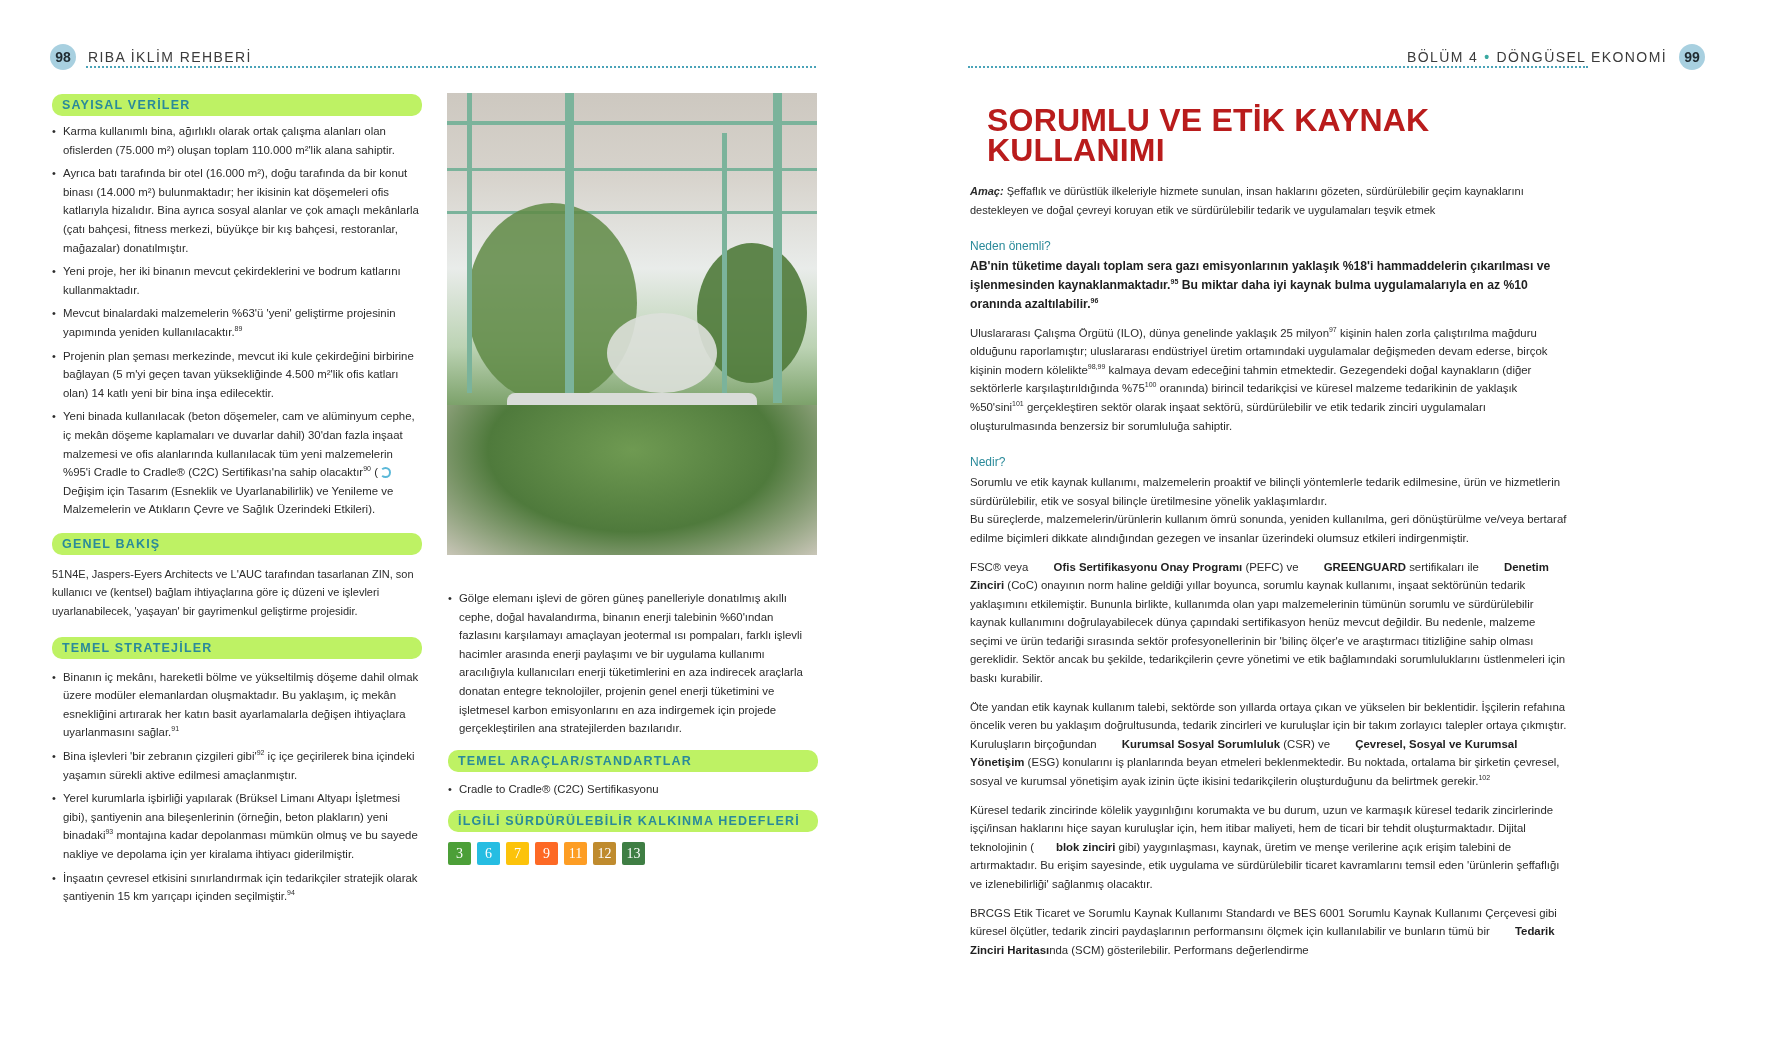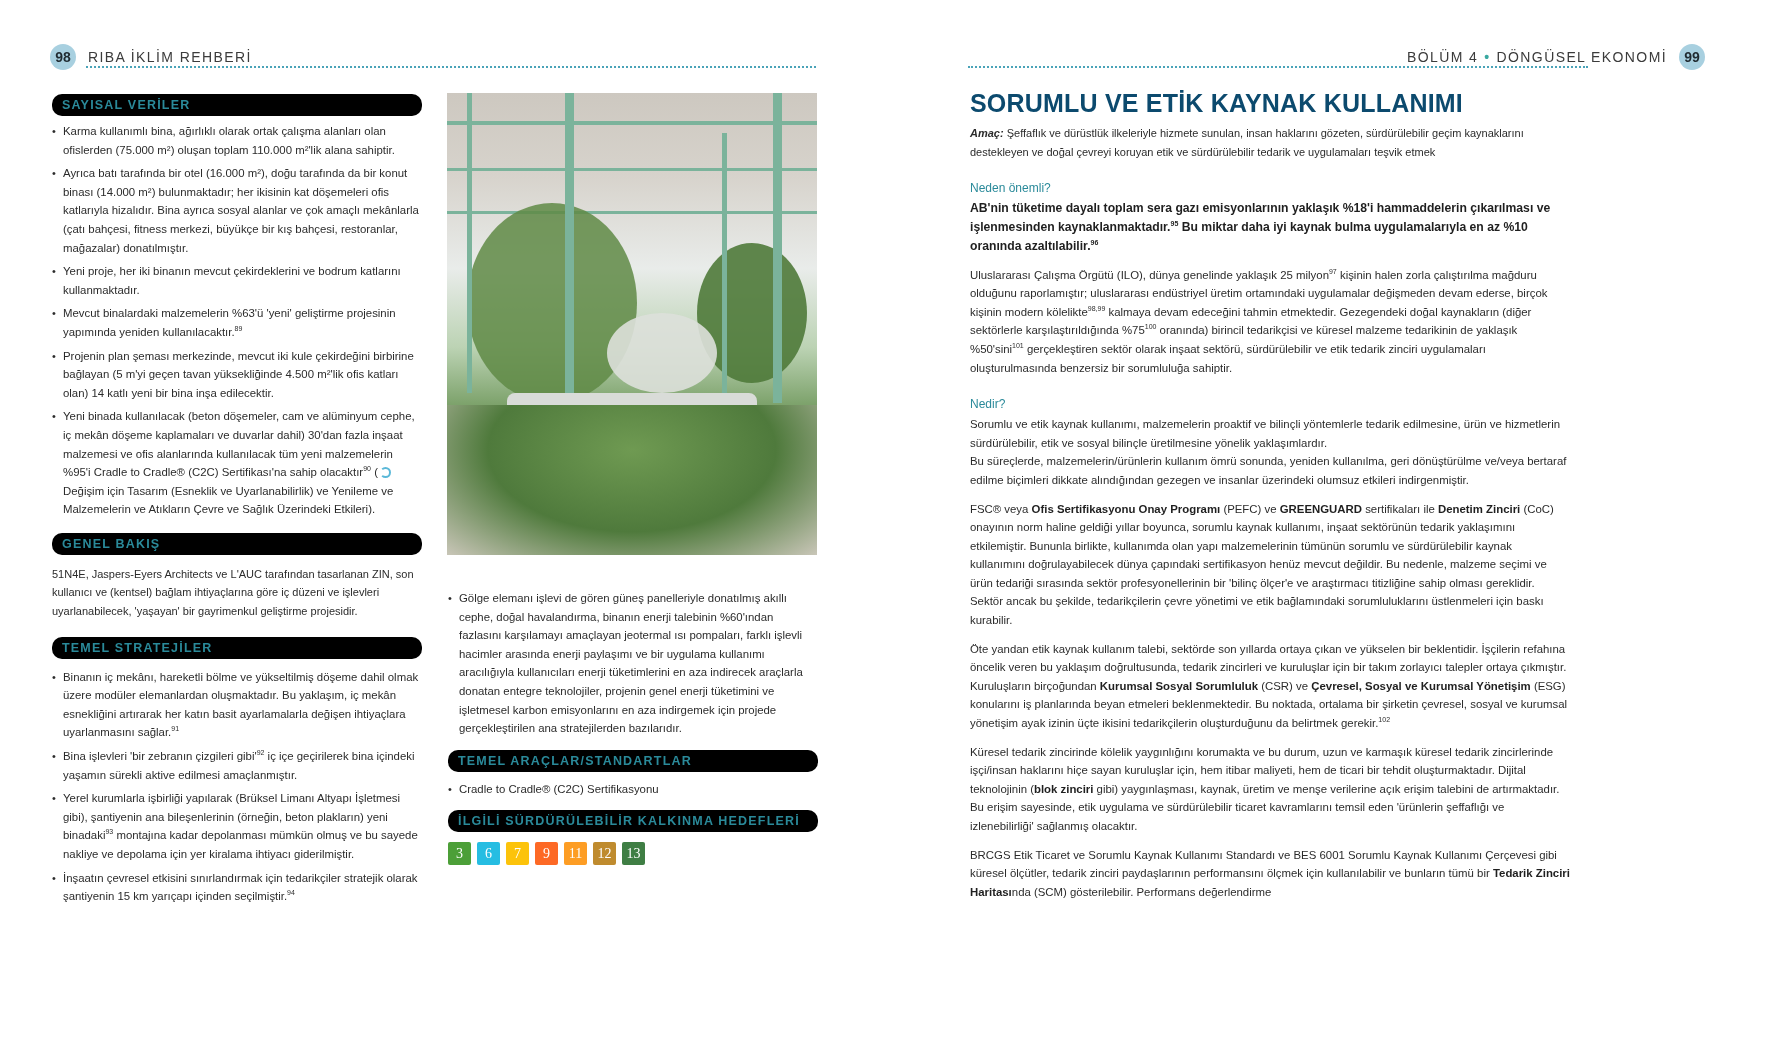--- a/index.html
+++ b/index.html
@@ -17,21 +17,21 @@
               font-size: 14px; font-weight: bold; display: flex; align-items: center; justify-content: center; }
   .header-text { font-size: 14px; letter-spacing: 1.4px; color: #3b3b3b; }
   .page-left .header-text { margin-left: 12px; }
   .page-right .header-text { margin-right: 12px; }
   .header-sep { color: #3aa8a0; margin: 0 6px; font-weight: bold; }
   .dotted-rule { position: absolute; top: 66px; height: 0; border-top: 2px dotted #4aa3b8; }
   .page-left .dotted-rule { left: 86px; width: 730px; }
   .page-right .dotted-rule { left: 82px; width: 620px; }
 
   
-  .pill { background: #000000; border-radius: 10px; height: 22px; display: flex; align-items: center;
+  .pill { background: #bef264; border-radius: 10px; height: 22px; display: flex; align-items: center;
           padding-left: 10px; font-size: 12.5px; font-weight: bold; letter-spacing: 1.2px; color: #2a8a9a; }
 
   .col { position: absolute; }
   .col-a { left: 52px; top: 94px; width: 370px; }
   .col-b { left: 448px; width: 370px; }
 
   ul.bullets { list-style: none; margin: 6px 0 0 0; padding: 0; }
   ul.bullets li { position: relative; padding-left: 11px; font-size: 11.4px; line-height: 18.6px; margin-bottom: 5px; color: #2b2b2b; }
   ul.bullets li::before { content: "•"; position: absolute; left: 0; top: 0; font-size: 11px; }
   sup { font-size: 7px; line-height: 0; }
@@ -47,27 +47,27 @@
   .photo .ground { position: absolute; left: 0; right: 0; bottom: 0; height: 150px;
                    background: radial-gradient(ellipse at 50% 30%, #6f9a52 0%, #4f7a3c 55%, #c9c6b8 100%); }
   .photo .path { position: absolute; left: 60px; right: 60px; top: 300px; height: 30px; background: #d9dcd8; border-radius: 8px; }
 
   .sdg-row { display: flex; gap: 6px; margin-top: 10px; }
   .sdg { width: 23px; height: 23px; border-radius: 2px; color: #fff; font-family: "Liberation Serif", serif;
          font-size: 14px; display: flex; align-items: center; justify-content: center; }
 
   
   .right-body { position: absolute; left: 84px; top: 88px; width: 600px; }
-  .title { font-size: 25px; font-weight: bold; color: #0c4a6e; letter-spacing: 0.2px; margin: 0; line-height: 30px; }
+  .title { font-size: 32px; font-weight: bold; color: #b91c1c; letter-spacing: 0.2px; margin: 17px; line-height: 30px; }
   .goal { font-size: 11px; line-height: 18.6px; margin-top: 6px; color: #2b2b2b; }
   .goal b { font-style: italic; }
   .h2 { font-size: 12px; color: #2a8a9a; margin: 20px 0 4px 0; font-weight: normal; }
   .lead { font-size: 12.2px; line-height: 18.8px; font-weight: bold; color: #1f1f1f; }
   .rp { font-size: 11.4px; line-height: 18.6px; color: #2b2b2b; margin: 10px 0 0 0; }
-  .rp b { font-weight: bold; color: #1f1f1f; }
+  .rp b { font-weight: bold; color: #1f1f1f; margin-left: 22px; }
 </style>
 </head>
 <body>
 
 <div class="page page-left">
   <div class="running-header">
     <div class="page-num">98</div>
     <span class="header-text">RIBA İKLİM REHBERİ</span>
   </div>
   <div class="dotted-rule"></div>

